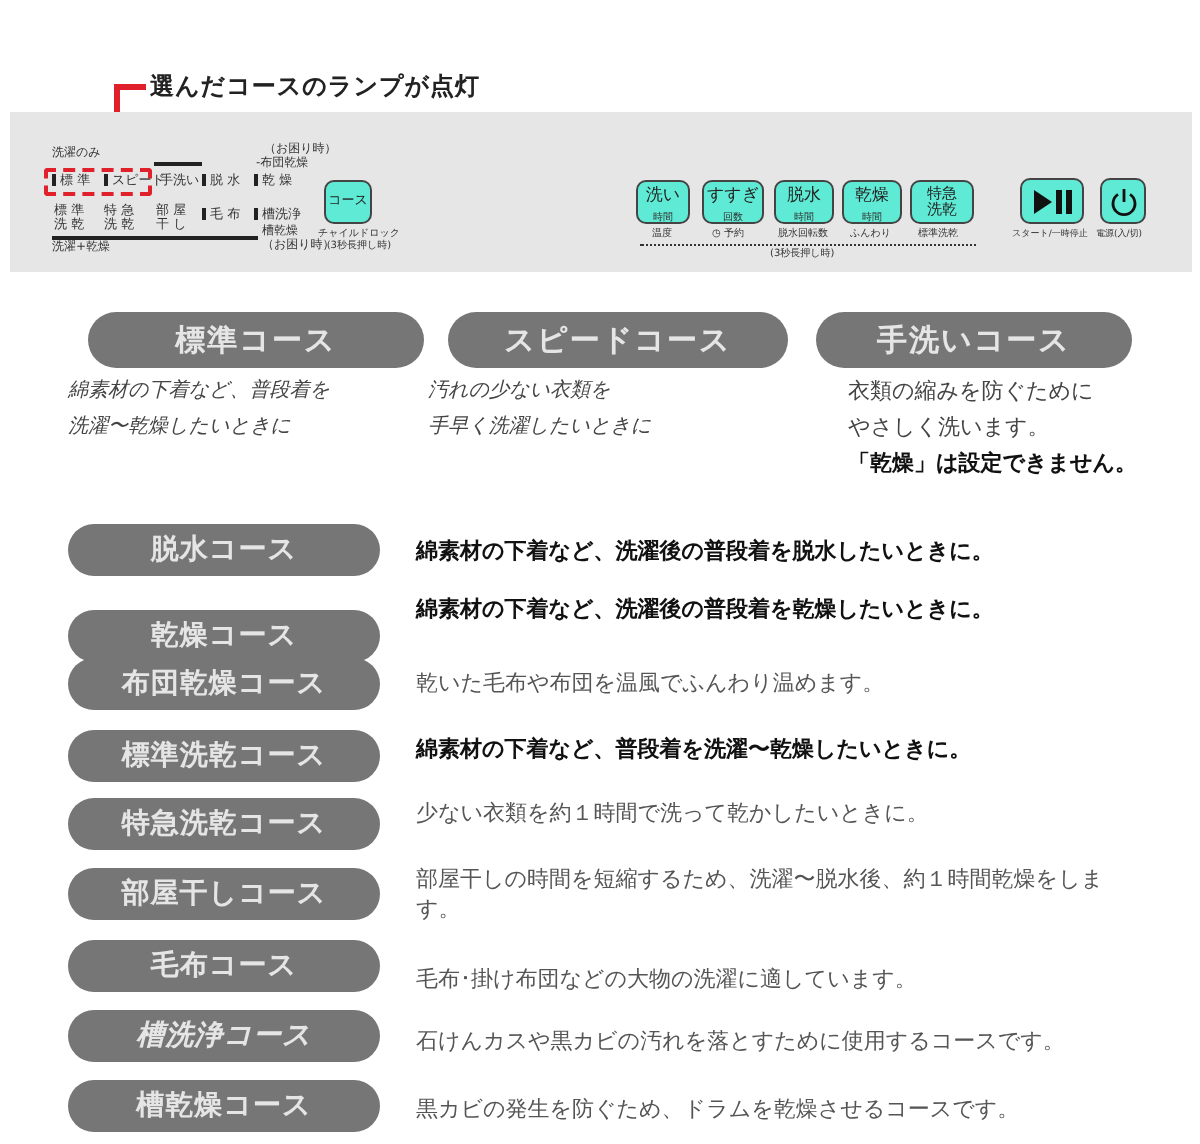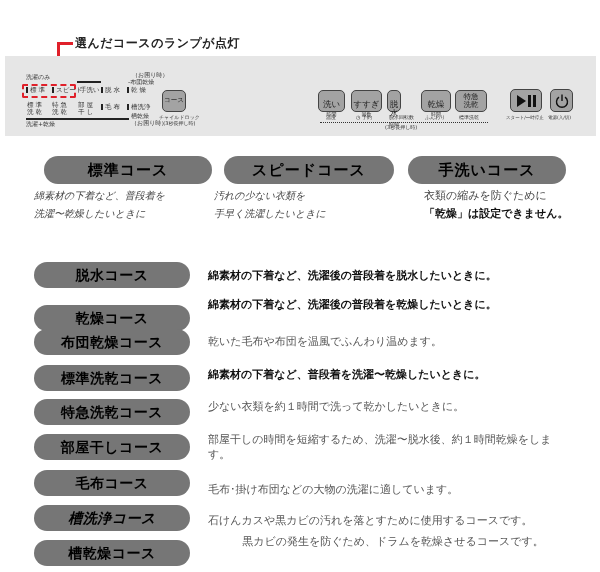--- a/index.html
+++ b/index.html
@@ -10,26 +10,26 @@
   .red-h { position: absolute; left: 57px; top: 42px; width: 16px; height: 3px; background: #e0202a; }
   .red-v { position: absolute; left: 57px; top: 42px; width: 3px; height: 42px; background: #e0202a; }
 
   .panel { position: absolute; left: 5px; top: 56px; width: 591px; height: 80px; background: #e6e6e6; }
   .tiny { position: absolute; font-size: 6px; color: #333; white-space: nowrap; line-height: 1.15; }
   .small { position: absolute; font-size: 6.5px; color: #333; white-space: nowrap; line-height: 1.1; }
   .lamp { display: inline-block; width: 2px; height: 6px; background: #222; margin-right: 2px; vertical-align: middle; }
   .hline { position: absolute; height: 1.5px; background: #222; }
   .dash-box { position: absolute; left: 22px; top: 84px; width: 54px; height: 14px; border: 2px dashed #e0202a; border-radius: 2px; }
 
-  .pbtn { position: absolute; border: 1.5px solid #444; border-radius: 5px; background: #a3a3a3; text-align: center; }
-  .pbtn .main { font-size: 8.5px; color: #222; display: block; margin-top: 9px; line-height: 1.1; }
+  .pbtn { position: absolute; border: 1.5px solid #444; border-radius: 5px; background: #5eead4; text-align: center; }
+  .pbtn .main { font-size: 8.5px; color: #222; display: block; margin-top: 3px; line-height: 1.1; }
   .pbtn .sub { font-size: 5px; color: #333; display: block; margin-top: 2px; }
   .dotline { position: absolute; left: 320px; top: 122px; width: 168px; border-top: 1px dotted #333; }
 
-  .pill { position: absolute; background: #767676; color: #000000; border-radius: 14px; text-align: center; font-weight: bold; }
+  .pill { position: absolute; background: #767676; color: #e5e5e5; border-radius: 14px; text-align: center; font-weight: bold; }
   .pill.big { height: 28px; font-size: 15px; line-height: 28px; letter-spacing: 1px; }
   .pill.row { left: 34px; width: 156px; height: 26px; font-size: 14px; line-height: 26px; letter-spacing: 0.5px; }
   .desc-c { position: absolute; font-size: 10px; color: #444; line-height: 18px; font-style: italic; }
   .desc-l { position: absolute; font-size: 11px; color: #444; line-height: 18px; }
   .desc-row { position: absolute; left: 208px; width: 370px; font-size: 11px; color: #555; line-height: 15px; }
   .desc-row.strong { color: #111; font-weight: bold; }
   .bold { font-weight: bold; color: #111; }
 </style>
 </head>
 <body>
@@ -74,21 +74,21 @@
 (3秒長押し時)</div>
 
 <div class="pbtn" style="left:318px;top:90px;width:27px;height:22px;">
   <span class="main">洗い</span>
     <span class="sub">時間</span>
 </div>
 <div class="pbtn" style="left:351px;top:90px;width:31px;height:22px;">
   <span class="main">すすぎ</span>
     <span class="sub">回数</span>
 </div>
-<div class="pbtn" style="left:387px;top:90px;width:14px;height:22px;">
+<div class="pbtn" style="left:387px;top:90px;width:30px;height:22px;">
   <span class="main">脱水</span>
     <span class="sub">時間</span>
 </div>
 <div class="pbtn" style="left:421px;top:90px;width:30px;height:22px;">
   <span class="main">乾燥</span>
     <span class="sub">時間</span>
 </div>
 <div class="pbtn" style="left:455px;top:90px;width:32px;height:22px;">
   <span class="main" style="white-space:pre;font-size:7.5px;margin-top:2px;">特急
 洗乾</span>
@@ -126,20 +126,21 @@
 
 <div class="pill big" style="left:224px;top:156px;width:170px;">スピードコース</div>
 <div class="desc-c" style="left:214px;top:187px;width:190px;">
   <div>汚れの少ない衣類を</div>
     <div>手早く洗濯したいときに</div>
 </div>
 
 <div class="pill big" style="left:408px;top:156px;width:158px;">手洗いコース</div>
 <div class="desc-l" style="left:424px;top:187px;width:176px;">
   <div>衣類の縮みを防ぐために</div>
+  <div>やさしく洗います。</div>
   <div class="bold">「乾燥」は設定できません。</div>
 </div>
 
 <div class="pill row" style="top:262px;">脱水コース</div>
 <div class="desc-row strong" style="top:268px;">綿素材の下着など、洗濯後の普段着を脱水したいときに。</div>
 
 <div class="pill row" style="top:294px;margin-top:11px;">乾燥コース</div>
 <div class="desc-row strong" style="top:297px;">綿素材の下着など、洗濯後の普段着を乾燥したいときに。</div>
 
 <div class="pill row" style="top:329px;">布団乾燥コース</div>
@@ -154,13 +155,13 @@
 <div class="pill row" style="top:434px;">部屋干しコース</div>
 <div class="desc-row" style="top:432px;width:360px;">部屋干しの時間を短縮するため、洗濯〜脱水後、約１時間乾燥をします。</div>
 
 <div class="pill row" style="top:470px;">毛布コース</div>
 <div class="desc-row" style="top:482px;">毛布･掛け布団などの大物の洗濯に適しています。</div>
 
 <div class="pill row" style="top:505px;font-style:italic;">槽洗浄コース</div>
 <div class="desc-row" style="top:513px;">石けんカスや黒カビの汚れを落とすために使用するコースです。</div>
 
 <div class="pill row" style="top:540px;">槽乾燥コース</div>
-<div class="desc-row" style="top:534px;text-align:center;">黒カビの発生を防ぐため、ドラムを乾燥させるコースです。</div>
+<div class="desc-row" style="top:547px;">黒カビの発生を防ぐため、ドラムを乾燥させるコースです。</div>
 
 </body></html>

